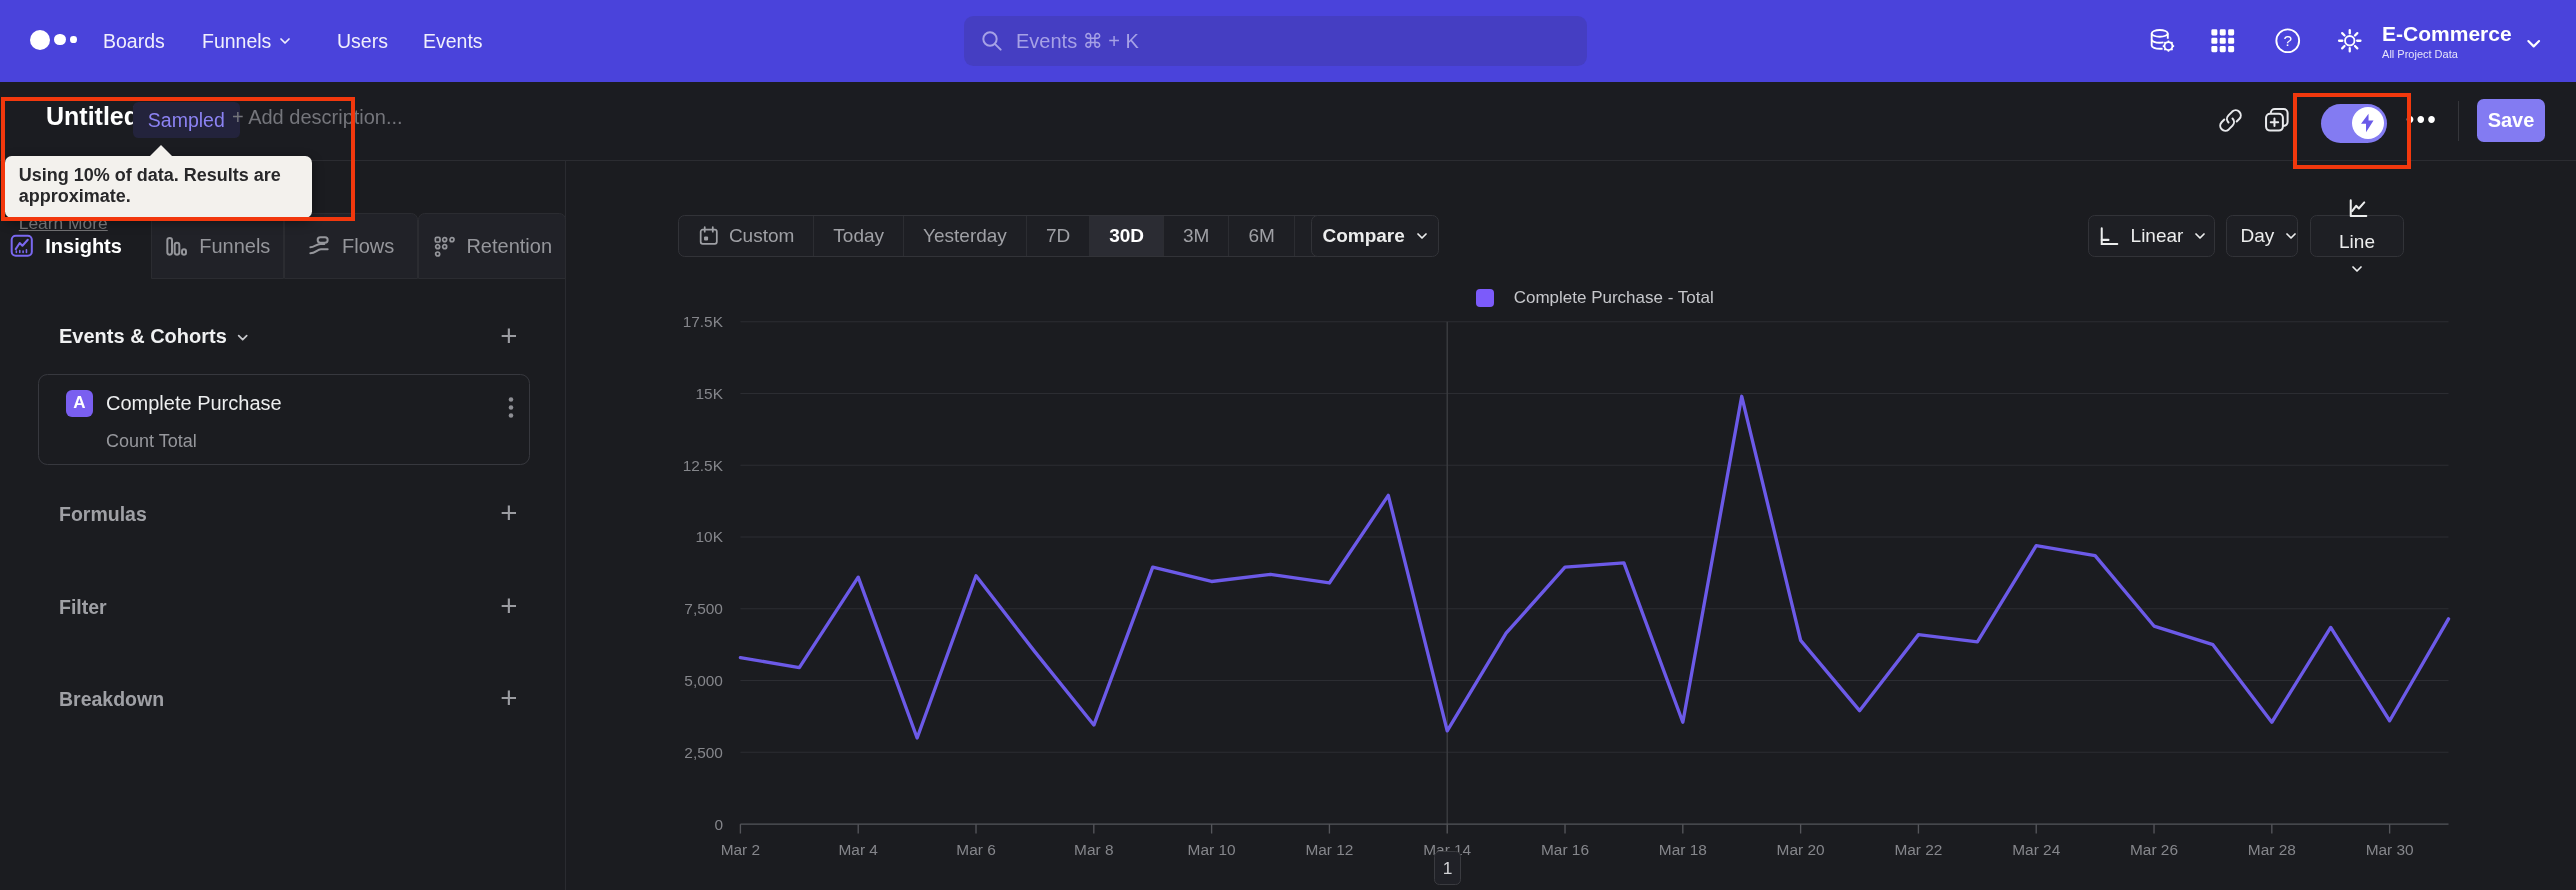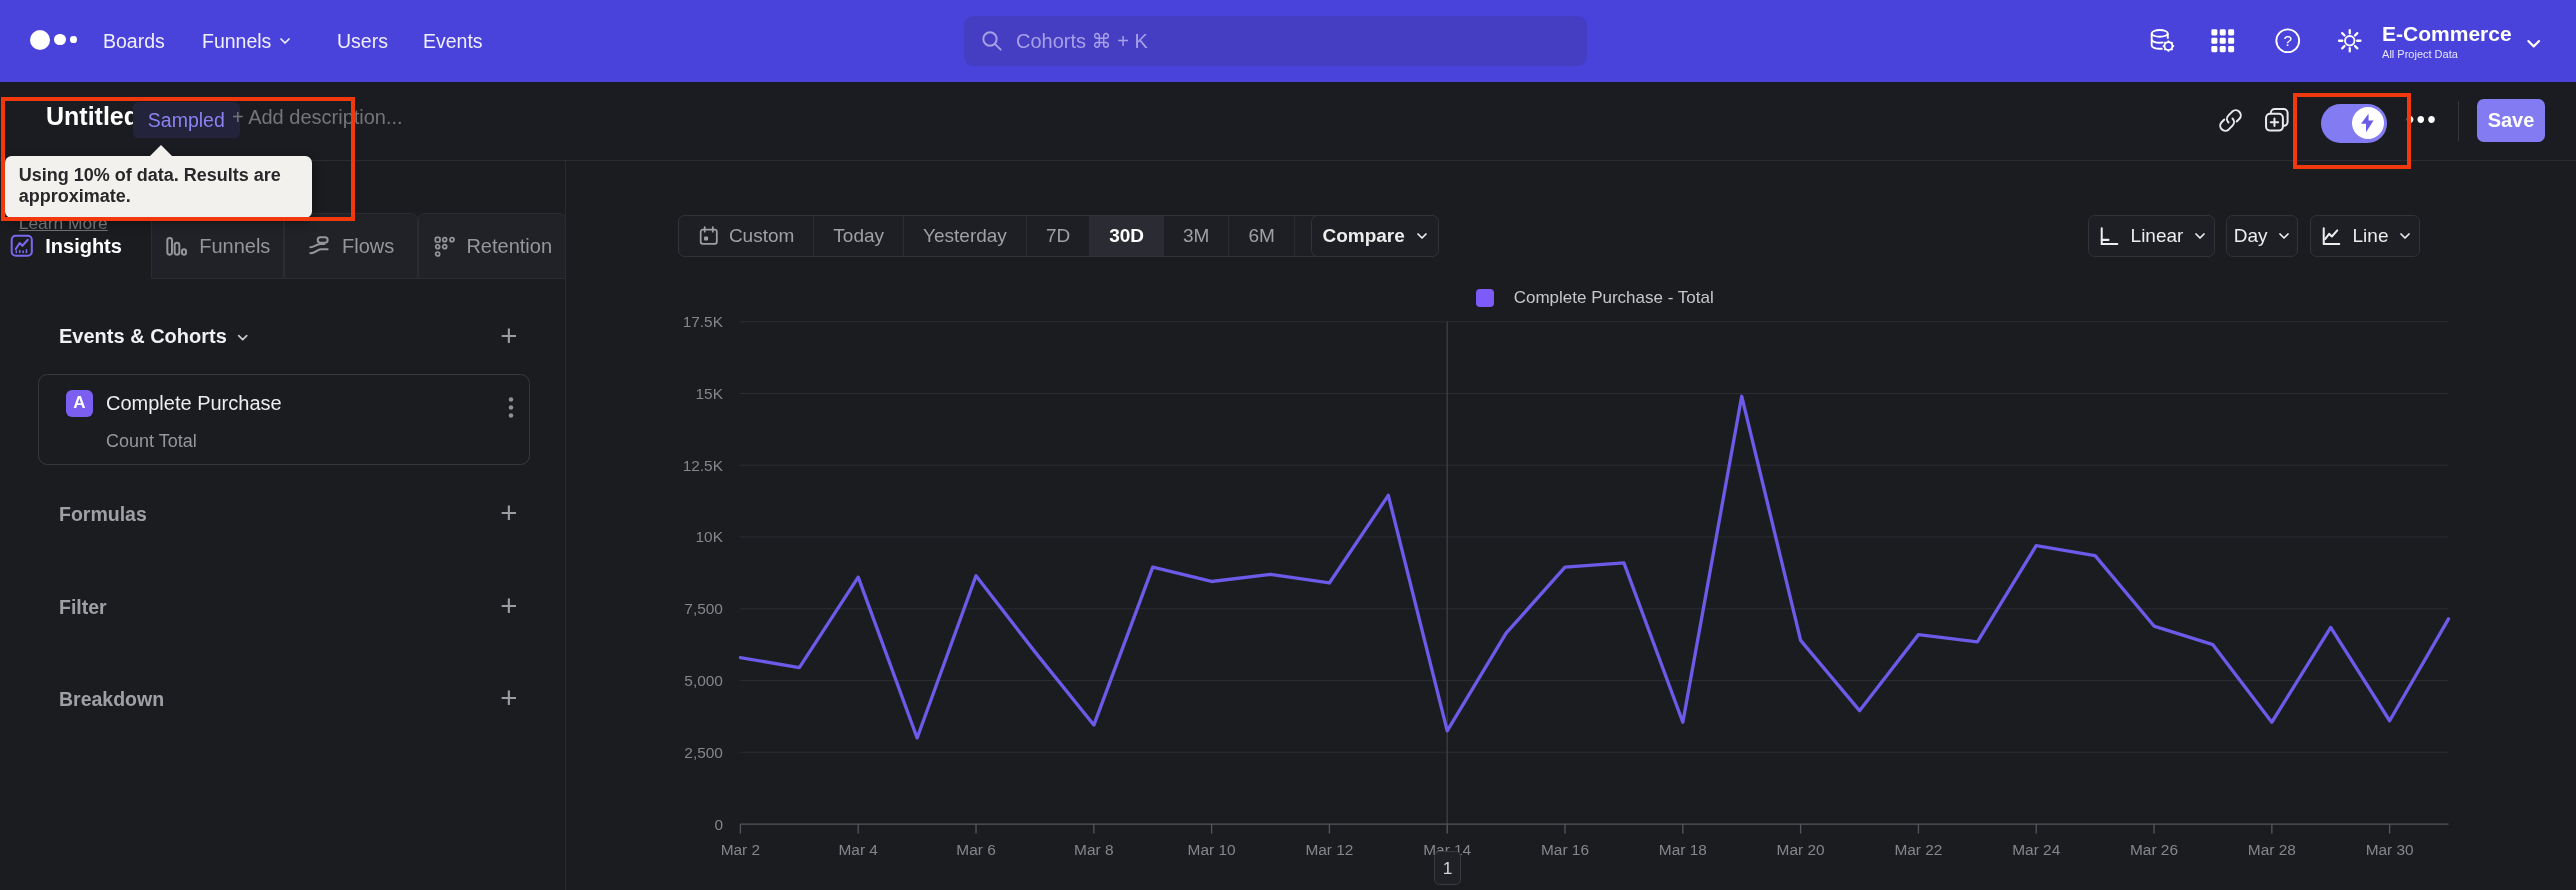--- a/index.html
+++ b/index.html
@@ -106,21 +106,21 @@
     <span>Events</span>
   </div>
 
   <div class="abs searchbox">
     <span>
       <svg width="24" height="24" viewBox="0 0 36 36">
           <circle cx="15" cy="15" r="10" fill="none" stroke="#a6a1e6" stroke-width="3"></circle>
           <line x1="23" y1="23" x2="31" y2="31" stroke="#a6a1e6" stroke-width="3" stroke-linecap="round"></line>
         </svg>
     </span>
-    <span class="ph">Cohorts  ⌘ + K</span>
+    <span class="ph">Events  ⌘ + K</span>
   </div>
 
   <div class="abs navicon" style="left:2147px;">
     <svg width="29.5" height="29.5" viewBox="0 0 44 44" fill="none" stroke="#fff" stroke-width="2.8">
       <ellipse cx="19" cy="11" rx="12" ry="5"></ellipse>
       <path d="M7 11 V29 c0 2.8 5.4 5 12 5 1.5 0 3-.1 4.3-.3 M31 11 v8"></path>
       <path d="M7 20 c0 2.8 5.4 5 12 5 2 0 3.9-.2 5.6-.6"></path>
       <circle cx="32" cy="30" r="6"></circle>
       <path d="M32 21.5 v3 M32 35.5 v3 M23.5 30 h3 M37.5 30 h3 M26 24 l2 2 M38 36 l-2 -2 M26 36 l2 -2 M38 24 l-2 2" stroke-width="2.4"></path>
     </svg>
@@ -339,29 +339,29 @@
         <path d="M7 22 H17"></path>
     </svg>
   </span>
   <span>Linear</span>
   <span class="chev">
     <svg width="12" height="12" viewBox="0 0 18 18">
         <path d="M3 6 L9 12 L15 6" fill="none" stroke="#eceded" stroke-width="2.6" stroke-linecap="round" stroke-linejoin="round"></path>
       </svg>
   </span>
 </div>
-<div class="abs pillbtn" style="left:2226px;width:72px;">
+<div class="abs pillbtn" style="left:2226px;width:72px;justify-content:flex-end;">
   <span>Day</span>
   <span class="chev">
     <svg width="12" height="12" viewBox="0 0 18 18">
         <path d="M3 6 L9 12 L15 6" fill="none" stroke="#eceded" stroke-width="2.6" stroke-linecap="round" stroke-linejoin="round"></path>
       </svg>
   </span>
 </div>
-<div class="abs pillbtn" style="left:2310px;width:110px;">
+<div class="abs pillbtn" style="left:2310px;width:94px;flex-direction:column;">
   <span>
     <svg width="23" height="23" viewBox="0 0 34 34" fill="none" stroke="#eceded" stroke-width="3" stroke-linecap="round" stroke-linejoin="round">
       <path d="M7 5 V28 H30"></path>
         <path d="M9 21 L15 13 L19 17 L27 8"></path>
     </svg>
   </span>
   <span>Line</span>
   <span class="chev">
     <svg width="12" height="12" viewBox="0 0 18 18">
         <path d="M3 6 L9 12 L15 6" fill="none" stroke="#eceded" stroke-width="2.6" stroke-linecap="round" stroke-linejoin="round"></path>

